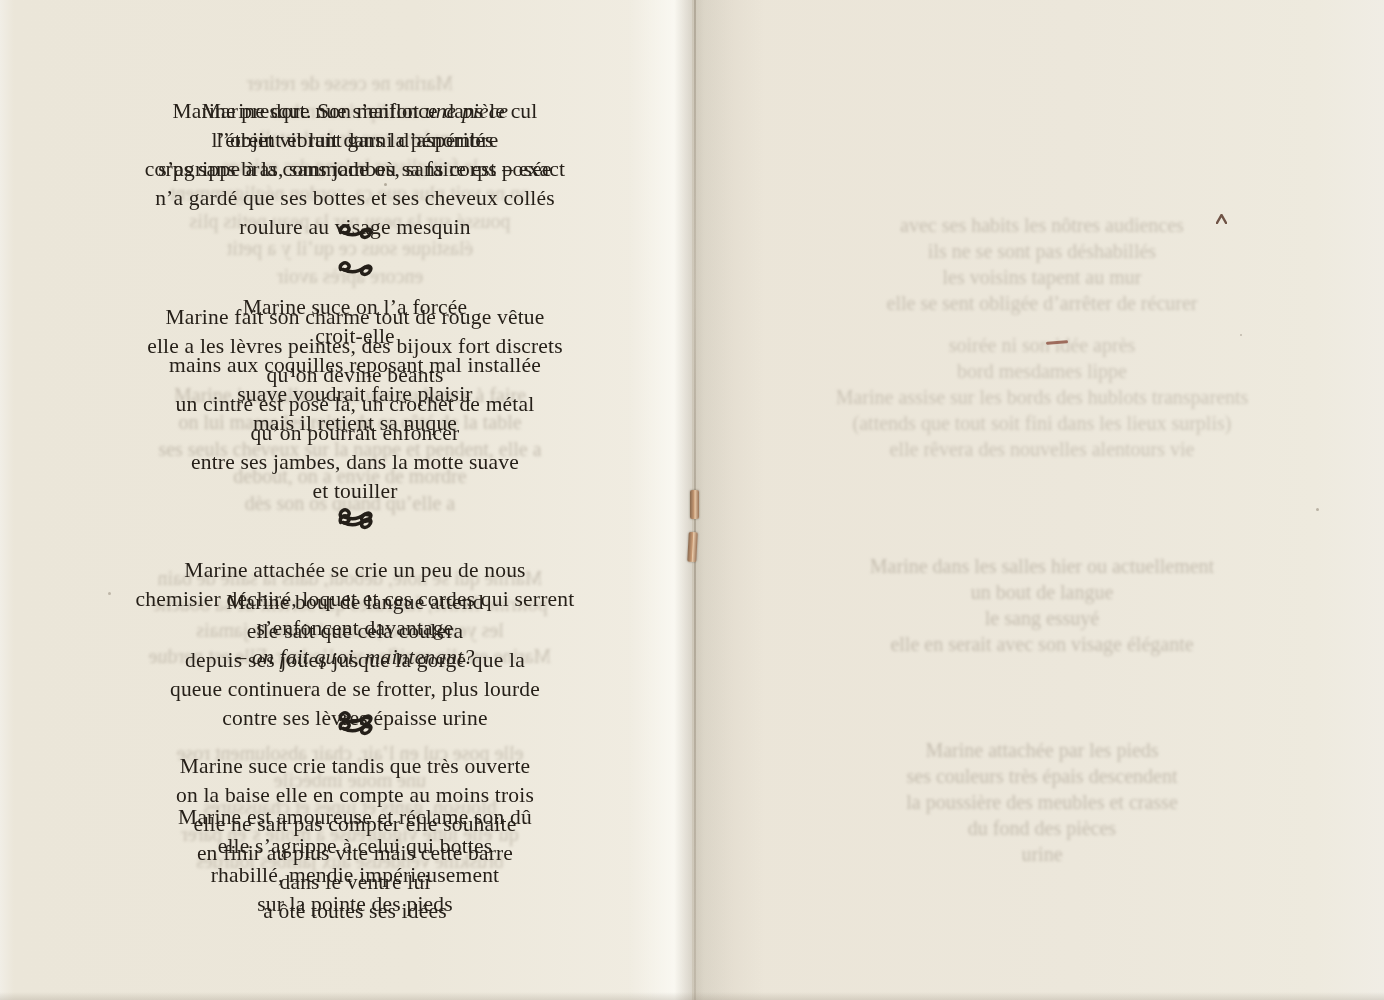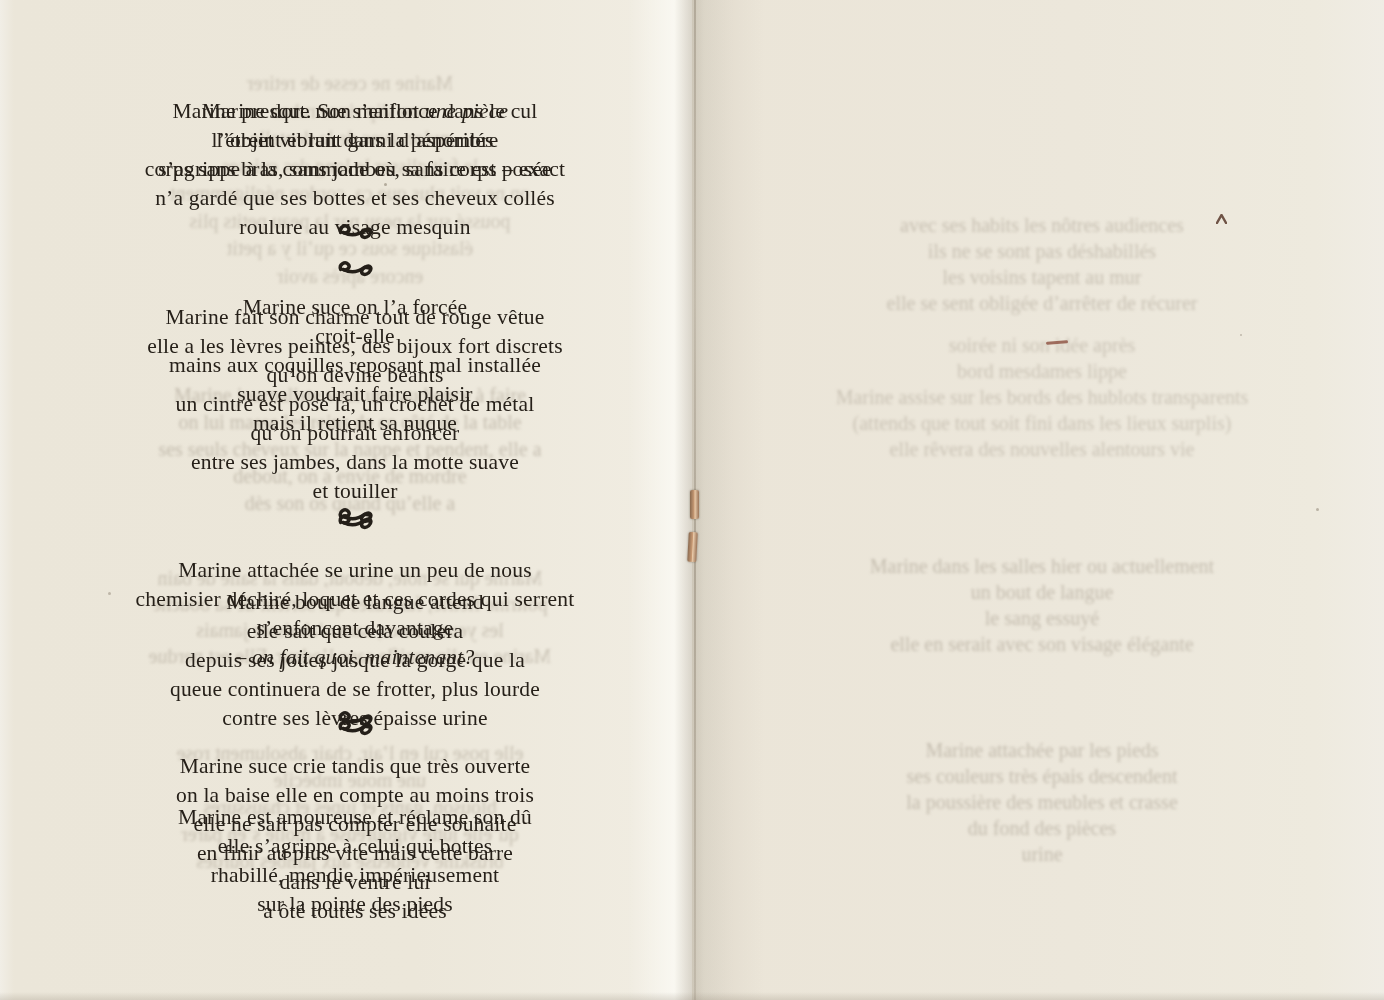--- a/index.html
+++ b/index.html
@@ -194,21 +194,21 @@
       <div class="ornament orn-1">
       <svg width="37" height="22" viewBox="0 0 70 40">
         <g fill="none" stroke="#241f19" stroke-width="6.5" stroke-linecap="round">
           <path d="M7 21 C3 11 15 5 21 11 C26 16 20 24 12 21"></path>
           <path d="M12 21 C26 28 40 26 52 17"></path>
           <path d="M52 17 C63 10 68 19 60 27 C53 33 45 30 47 23 C49 17 55 16 60 18"></path>
         </g>
       </svg>
     </div>
       <div class="stanza st-2">
-        <div>Marine attachée se urine un peu de nous</div>
+        <div>Marine attachée se crie un peu de nous</div>
         <div>chemisier déchiré, loquet et ces cordes qui serrent</div>
         <div>s’enfoncent davantage</div>
         <div><em>– on fait quoi, maintenant?</em></div>
       </div>
       <div class="ornament orn-2">
       <svg width="37" height="22" viewBox="0 0 70 40">
         <g fill="none" stroke="#241f19" stroke-width="6.5" stroke-linecap="round">
           <path d="M7 21 C3 11 15 5 21 11 C26 16 20 24 12 21"></path>
           <path d="M12 21 C26 28 40 26 52 17"></path>
           <path d="M52 17 C63 10 68 19 60 27 C53 33 45 30 47 23 C49 17 55 16 60 18"></path>

